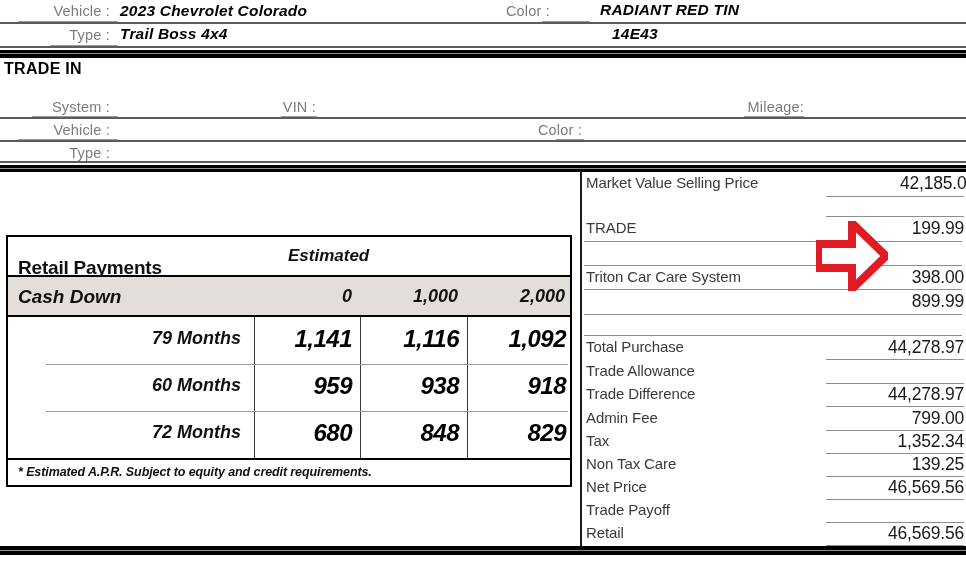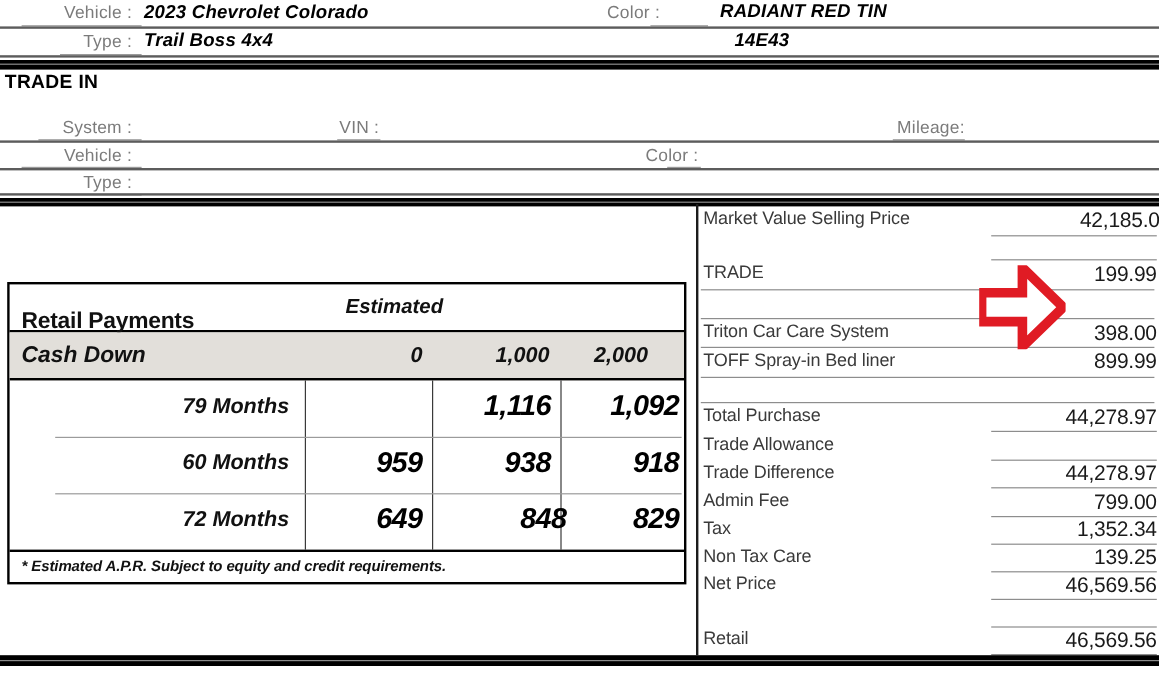--- a/index.html
+++ b/index.html
@@ -156,46 +156,47 @@
 <div id="payments-table">
   <div class="pay-head">
     <div class="pay-title">Retail Payments</div>
     <div class="pay-est">Estimated</div>
   </div>
 
   <div class="pay-cashrow">
     <div class="pay-cashlabel">Cash Down</div>
     <div class="cash-cell" style="left:246px;">0</div>
     <div class="cash-cell" style="left:352px;">1,000</div>
-    <div class="cash-cell" style="left:434px;">2,000</div>
+    <div class="cash-cell" style="left:459px;">2,000</div>
   </div>
 
   <div class="col-div" style="left:246px;top:80px;height:141px;"></div>
   <div class="col-div" style="left:352px;top:80px;height:141px;"></div>
   <div class="col-div" style="left:459px;top:80px;height:141px;"></div>
 
   <div class="term-row" style="top:80px;">
     <div class="term-label">79 Months</div>
+    <div class="term-cell" style="left:248px;">1,141</div>
     <div class="term-cell" style="left:355px;">1,116</div>
     <div class="term-cell" style="left:462px;">1,092</div>
   </div>
   <div class="term-sep" style="top:127px;"></div>
 
   <div class="term-row" style="top:127px;">
     <div class="term-label">60 Months</div>
     <div class="term-cell" style="left:248px;">959</div>
     <div class="term-cell" style="left:355px;">938</div>
     <div class="term-cell" style="left:462px;">918</div>
   </div>
   <div class="term-sep" style="top:174px;"></div>
 
   <div class="term-row" style="top:174px;">
     <div class="term-label">72 Months</div>
-    <div class="term-cell" style="left:248px;">649</div>
-    <div class="term-cell" style="left:368px;">848</div>
+    <div class="term-cell" style="left:248px;">680</div>
+    <div class="term-cell" style="left:355px;">848</div>
     <div class="term-cell" style="left:462px;">829</div>
   </div>
 
   <div class="pay-foot">
     <span>* Estimated A.P.R. Subject to equity and credit requirements.</span>
   </div>
 </div>
 
 <div class="v-div"></div>
 
@@ -216,21 +217,20 @@
 
   <div class="p-ul-full" style="top:97px;"></div>
 
   <div class="p-row" style="top:99px;">
     <div class="p-label">Triton Car Care System</div>
     <div class="p-value">398.00</div>
   </div>
   <div class="p-ul-full" style="top:121px;"></div>
 
   <div class="p-row" style="top:123px;">
-    <div class="p-label">TOFF Spray-in Bed liner</div>
     <div class="p-value">899.99</div>
   </div>
   <div class="p-ul-full" style="top:146px;"></div>
 
   <div class="p-ul-full" style="top:167px;"></div>
   <div class="p-row" style="top:169px;">
     <div class="p-label">Total Purchase</div>
     <div class="p-value">44,278.97</div>
   </div>
   <div class="p-ul-val" style="top:191px;"></div>
@@ -264,20 +264,24 @@
     <div class="p-value">139.25</div>
   </div>
   <div class="p-ul-val" style="top:308px;"></div>
 
   <div class="p-row" style="top:309px;">
     <div class="p-label">Net Price</div>
     <div class="p-value">46,569.56</div>
   </div>
   <div class="p-ul-val" style="top:331px;"></div>
 
+  <div class="p-row" style="top:332px;">
+    <div class="p-label">Trade Payoff</div>
+    <div class="p-value"></div>
+  </div>
   <div class="p-ul-val" style="top:354px;"></div>
 
   <div class="p-row" style="top:355px;">
     <div class="p-label">Retail</div>
     <div class="p-value">46,569.56</div>
   </div>
   <div class="p-ul-val" style="top:377px;"></div>
 </div>
 
 <div id="red-arrow">

